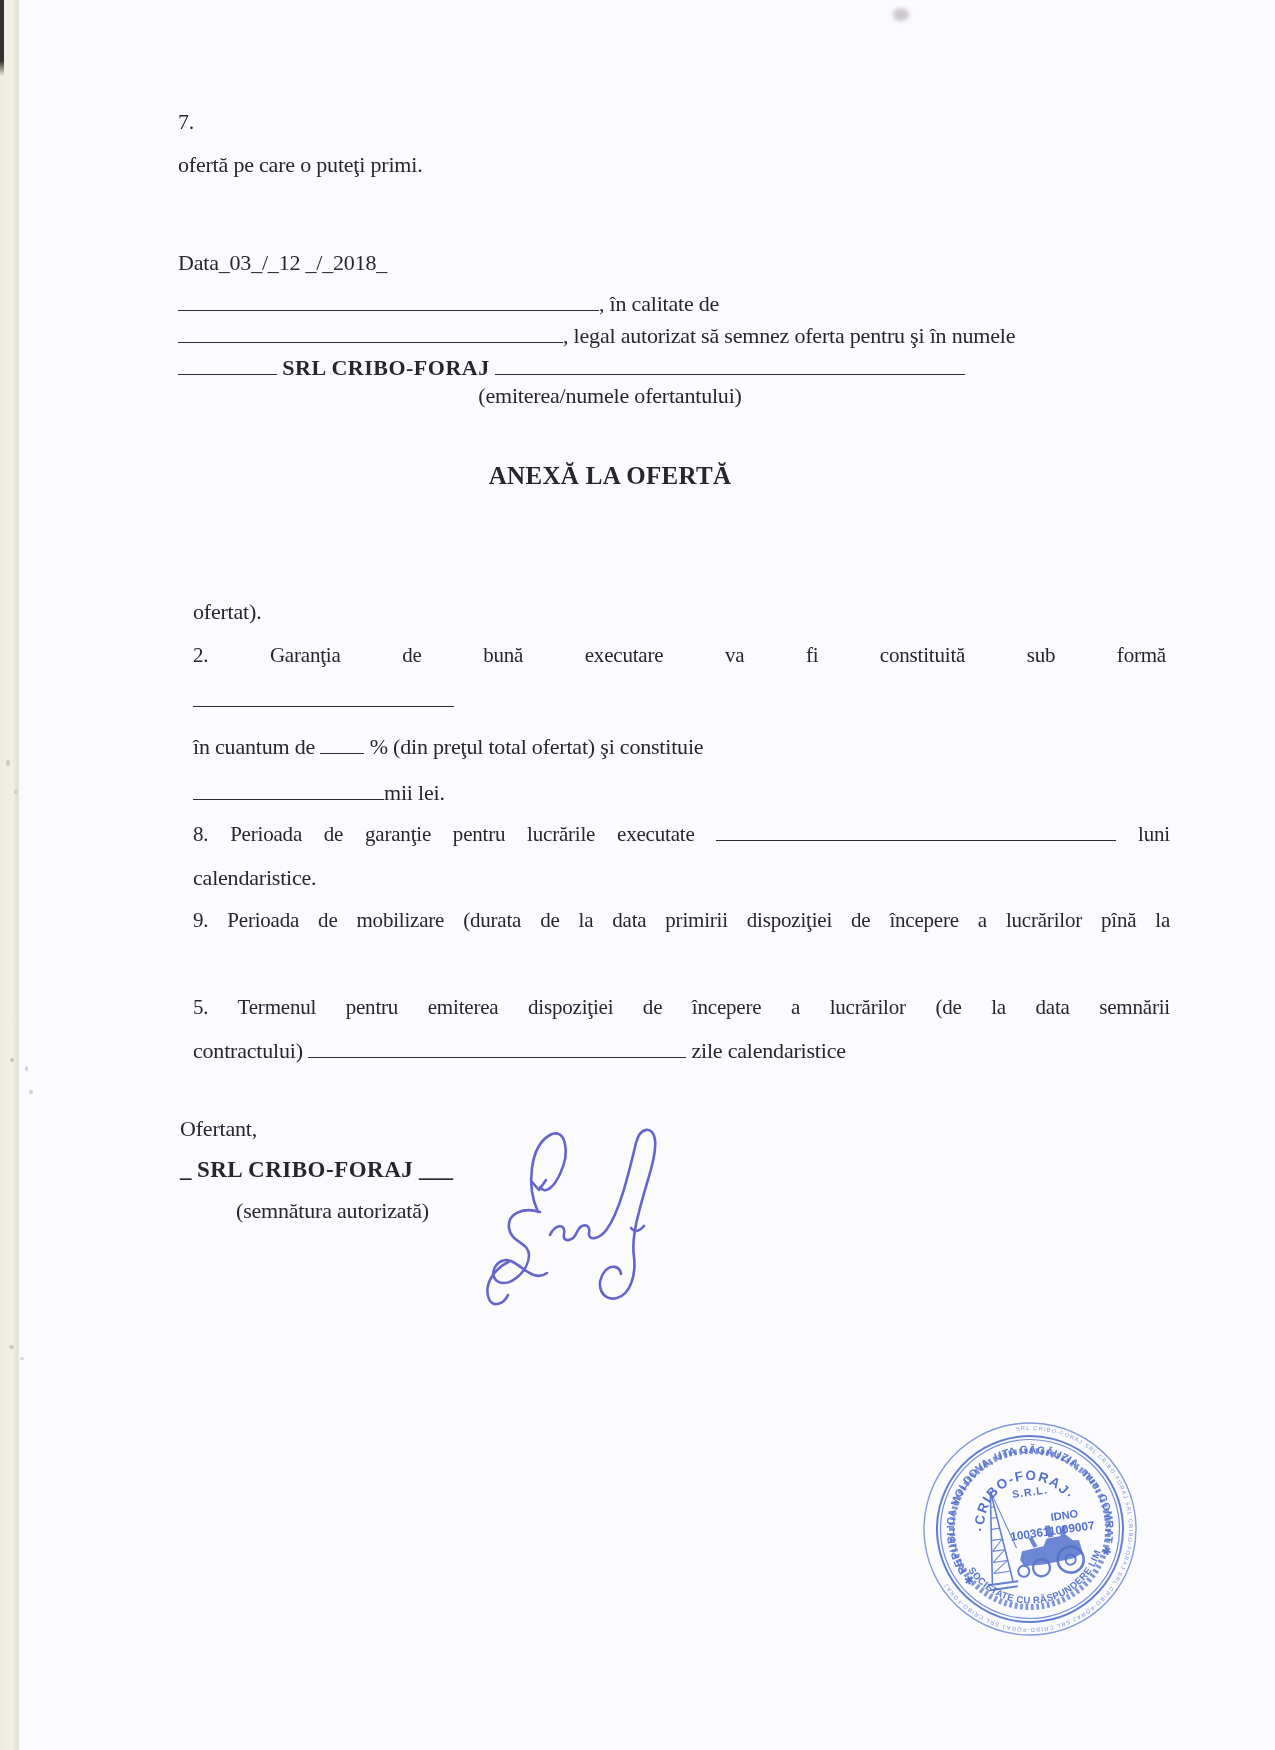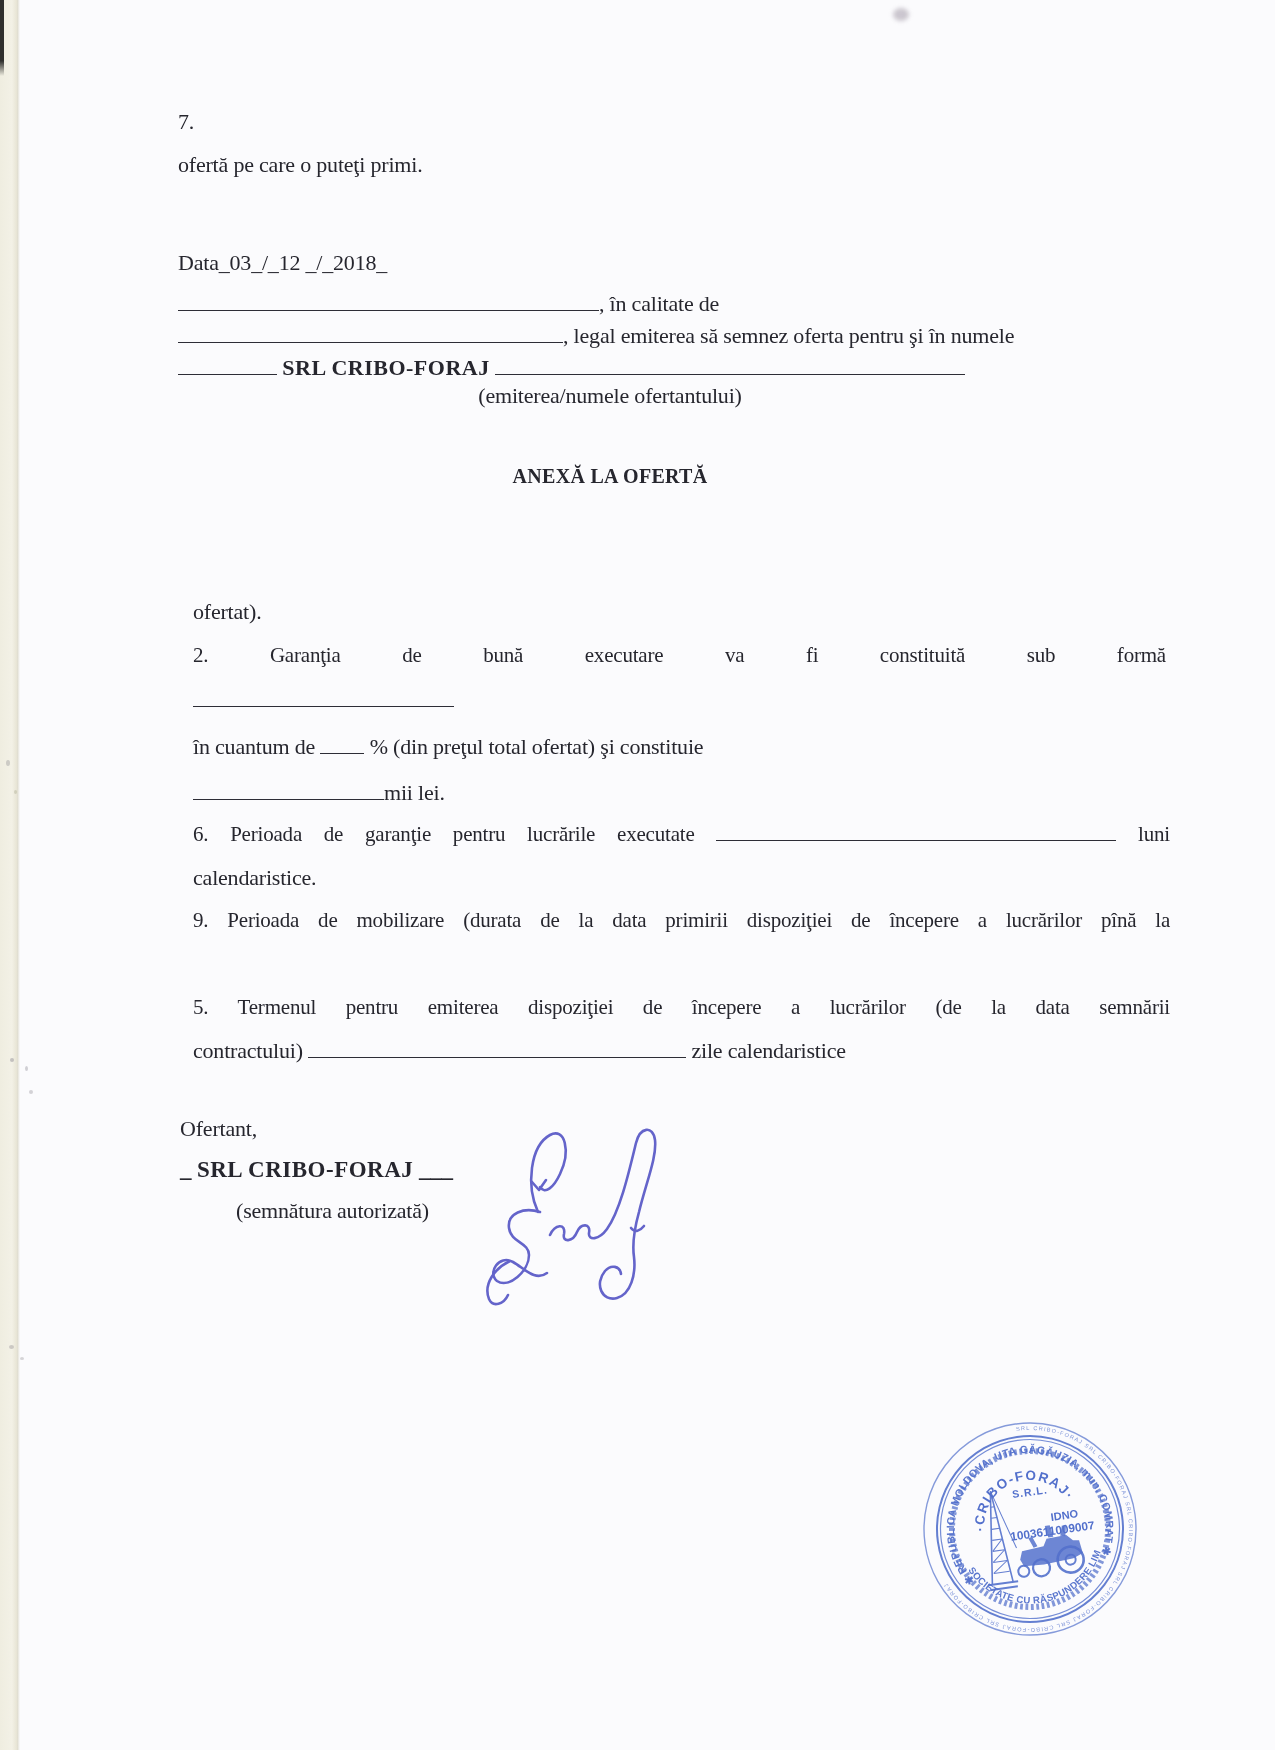--- a/index.html
+++ b/index.html
@@ -15,21 +15,21 @@
   .speck{position:absolute;border-radius:50%;}
   .smudge{position:absolute;width:16px;height:13px;border-radius:50%;
           background:rgba(125,112,132,.38);filter:blur(2px);}
   
   .line{position:absolute;font-size:22px;line-height:30px;letter-spacing:-.2px;white-space:nowrap;}
   .j{font-size:21px;white-space:normal;text-align:justify;text-align-last:justify;}
   .b{font-weight:bold;}
   .center{text-align:center;white-space:normal;}
   .blank{display:inline-block;height:1em;border-bottom:1.8px solid #2d2d36;}
   .ublock{position:absolute;height:20px;border-bottom:1.9px solid #2d2d36;}
-  .title{font-size:20px;letter-spacing:.3px;}
+  .title{font-size:25px;letter-spacing:.3px;}
   svg{position:absolute;overflow:visible;}
   .stamp text{font-family:"Liberation Sans", sans-serif;}
   .stamp{opacity:.92;}
   .signature{opacity:.95;}
 </style>
 </head>
 <body>
 
 <div class="page">
 
@@ -45,40 +45,40 @@
   <div class="speck" style="left:6px;top:760px;width:4px;height:6px;background:rgba(120,118,125,.3)"></div>
   <div class="speck" style="left:14px;top:790px;width:3px;height:4px;background:rgba(150,150,120,.3)"></div>
 
   <span class="line" style="left:178px;top:107px">7.</span>
   <div class="line" style="left:178px;top:150px">ofertă pe care o puteţi primi.</div>
 
   <div class="line" style="left:178px;top:248px">Data_03_/_12 _/_2018_</div>
 
   <div class="line" style="left:178px;top:288px"><span class="blank" style="width:421px"></span><span>, în calitate de</span></div>
 
-  <div class="line" style="left:178px;top:320px"><span class="blank" style="width:385px"></span><span>, legal emiterea să semnez oferta pentru şi în numele</span></div>
+  <div class="line" style="left:178px;top:320px"><span class="blank" style="width:385px"></span><span>, legal autorizat să semnez oferta pentru şi în numele</span></div>
 
   <div class="line" style="left:178px;top:352px"><span class="blank" style="width:99px"></span>
     <span class="b" style="letter-spacing:.5px">SRL CRIBO-FORAJ</span>
     <span class="blank" style="width:470px"></span></div>
 
   <div class="line center" style="left:160px;top:381px;width:900px">(emiterea/numele ofertantului)</div>
 
   <div class="line center b title" style="left:160px;top:461px;width:900px">ANEXĂ LA OFERTĂ</div>
 
   <div class="line" style="left:193px;top:597px">ofertat).</div>
 
   <div class="line j" style="left:193px;top:640px;width:973px">2. Garanţia de bună executare va fi constituită sub formă</div>
   <div class="ublock" style="left:193px;top:686px;width:261px"></div>
   <div class="line" style="left:193px;top:731px"><span>în cuantum de</span>
     <span class="blank" style="width:44px"></span>
     <span>%  (din preţul total ofertat) şi constituie</span></div>
   <div class="line" style="left:193px;top:777px"><span class="blank" style="width:191px"></span><span>mii lei.</span></div>
 
-  <div class="line j" style="left:193px;top:819px;width:977px"><span>6. Perioada de garanţie pentru lucrările executate</span>
+  <div class="line j" style="left:193px;top:819px;width:977px"><span>8. Perioada de garanţie pentru lucrările executate</span>
     <span class="blank" style="width:400px"></span>
     <span>luni</span></div>
   <div class="line" style="left:193px;top:863px">calendaristice.</div>
 
   <div class="line j" style="left:193px;top:905px;width:977px">9.  Perioada de mobilizare (durata de la data primirii dispoziţiei de începere a lucrărilor pînă la</div>
 
   <div class="line j" style="left:193px;top:992px;width:977px">5. Termenul pentru emiterea dispoziţiei de începere a lucrărilor (de la data semnării</div>
   <div class="line" style="left:193px;top:1035px"><span>contractului)</span>
     <span class="blank" style="width:378px"></span>
     <span>zile calendaristice</span></div>

